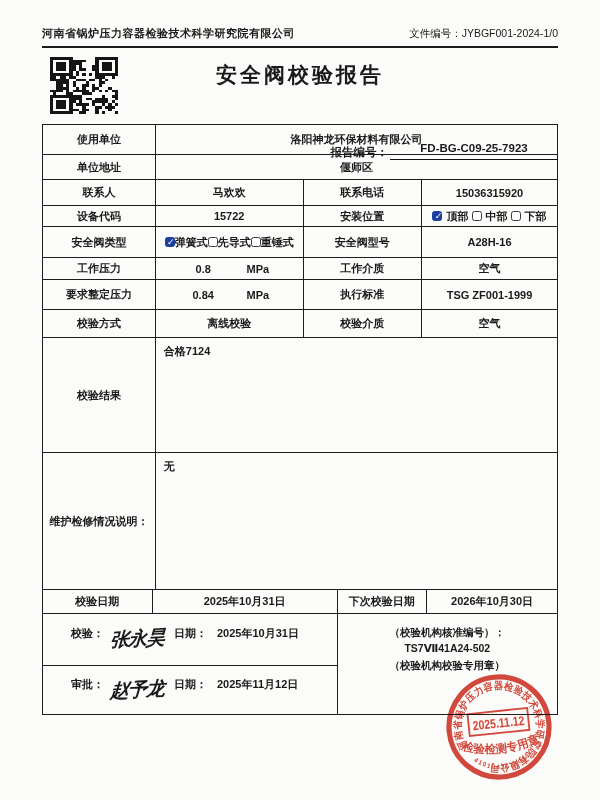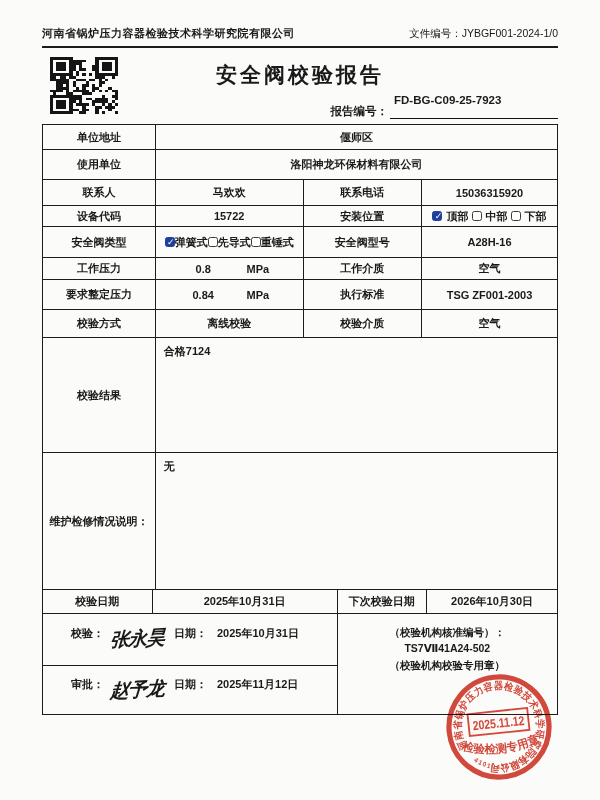--- a/index.html
+++ b/index.html
@@ -28,22 +28,22 @@
   .hdr-doc{font-size:10.5px;font-weight:400}
 
   
   .mid{position:relative;height:72px}
   .qr{position:absolute;left:8px;top:9px;width:68px;height:57px}
   .qr rect{fill:#151515}
   .title{text-align:center;padding-top:13px;font-size:21px;font-weight:700;letter-spacing:3px}
   .repno-row{display:flex;justify-content:flex-end;align-items:flex-end;margin-top:5px;font-size:11.5px}
   .repno-label{font-weight:700;margin-right:2px}
   .repno-value{
-    display:inline-block;min-width:168px;text-align:left;
-    border-bottom:1.6px solid #111;font-weight:700;padding:0 4px 12px;
+    display:inline-block;min-width:168px;text-align:center;
+    border-bottom:1.6px solid #111;font-weight:700;padding:0 4px 5px;margin-top:48px;
   }
 
   
   table{width:100%;border-collapse:collapse;table-layout:fixed;font-size:11px}
   td{border:1.5px solid var(--line);text-align:center;vertical-align:middle;padding:2px 4px;overflow:hidden}
   td.lbl{font-weight:700}
   td.val{font-weight:600}
   td.top-left{text-align:left;vertical-align:top;padding:6px 8px;font-weight:600}
   .tbl-main{margin-top:4px}
   .tbl-bot{margin-top:-1.5px}
@@ -345,27 +345,27 @@
   </div>
 
   <table class="tbl-main">
     <colgroup>
         <col style="width:21.9%">
         <col style="width:28.7%">
         <col style="width:23%">
         <col style="width:26.4%">
       </colgroup>
     <tbody>
-        <tr style="height:25px">
+        <tr style="height:30px">
+      <td class="lbl">使用单位</td>
+      <td class="val" colspan="3">洛阳神龙环保材料有限公司</td>
+    </tr>
+    <tr style="height:25px">
       <td class="lbl">单位地址</td>
       <td class="val" colspan="3">偃师区</td>
-    </tr>
-    <tr style="height:30px">
-      <td class="lbl">使用单位</td>
-      <td class="val" colspan="3">洛阳神龙环保材料有限公司</td>
     </tr>
     <tr style="height:26px">
       <td class="lbl">联系人</td>
       <td class="val">马欢欢</td>
       <td class="lbl">联系电话</td>
       <td class="val">15036315920</td>
     </tr>
     <tr style="height:21px">
       <td class="lbl">设备代码</td>
       <td class="val">15722</td>
@@ -397,21 +397,21 @@
     </tr>
     <tr style="height:30px">
       <td class="lbl">要求整定压力</td>
       <td>
             <div class="val-unit">
               <span class="v">0.84</span>
               <span class="u">MPa</span>
             </div>
           </td>
       <td class="lbl">执行标准</td>
-      <td class="val">TSG ZF001-2003</td>
+      <td class="val">TSG ZF001-1999</td>
     </tr>
     <tr style="height:28px">
       <td class="lbl">校验方式</td>
       <td class="val">离线校验</td>
       <td class="lbl">校验介质</td>
       <td class="val">空气</td>
     </tr>
     <tr style="height:115px">
       <td class="lbl">校验结果</td>
       <td class="top-left" colspan="3">合格7124</td>

